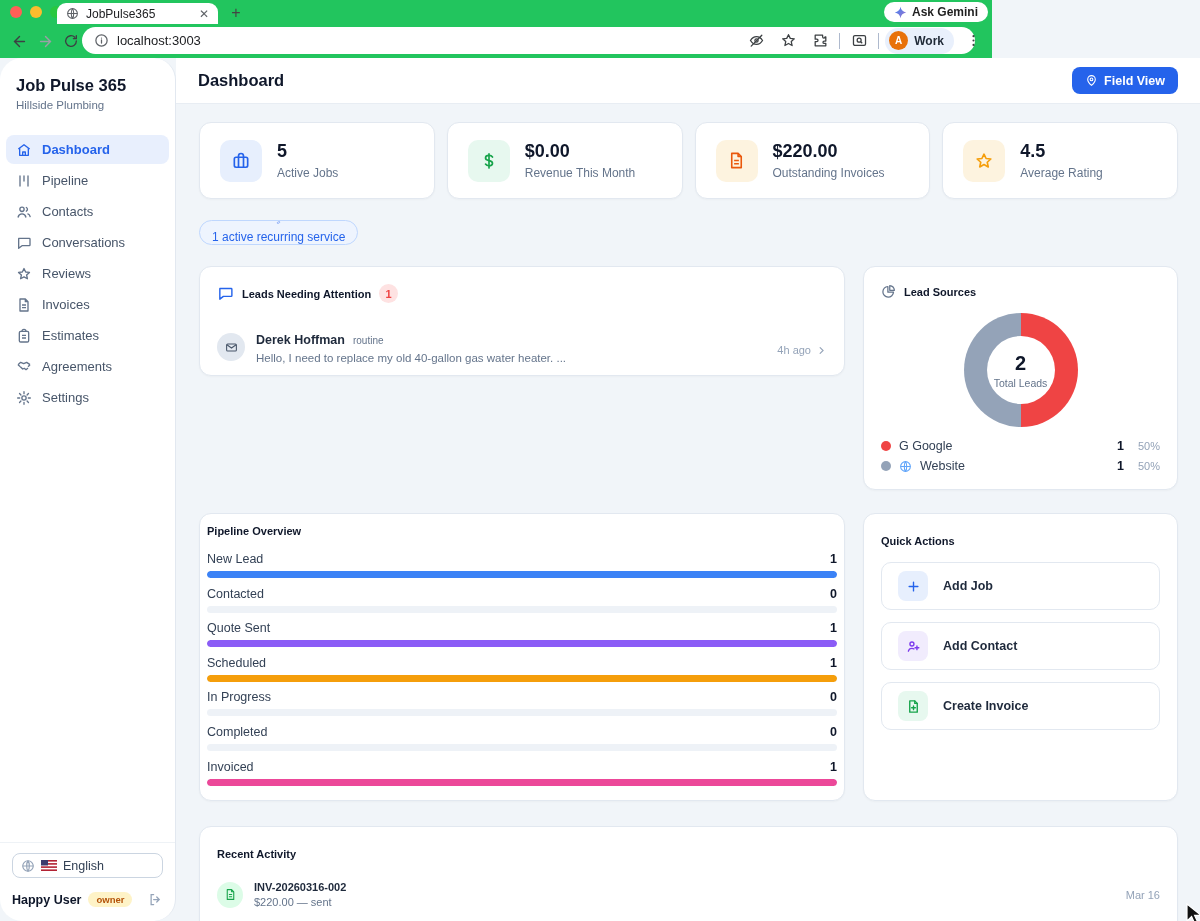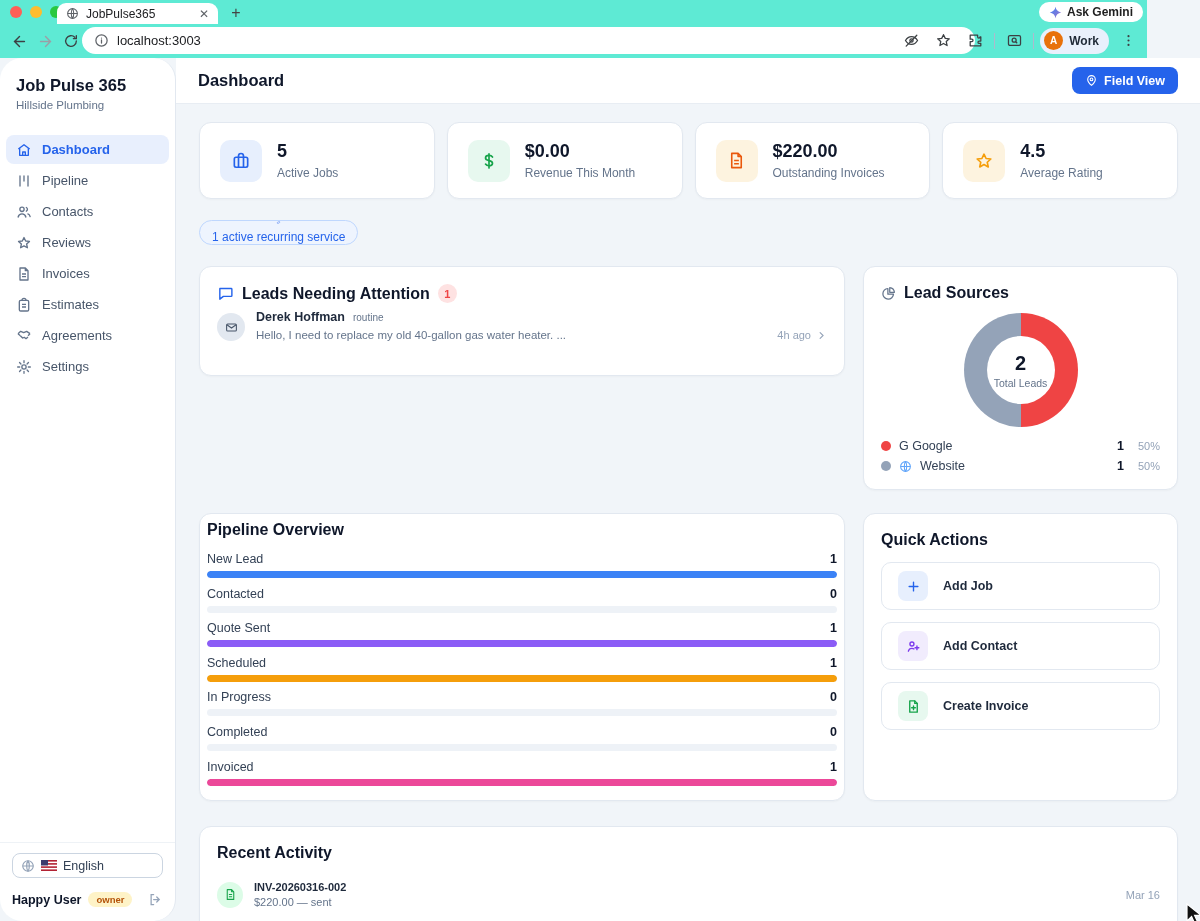--- a/index.html
+++ b/index.html
@@ -1,21 +1,21 @@
 <!DOCTYPE html>
 <html><head>
 <meta charset="utf-8">
 <style>
   * { margin:0; padding:0; box-sizing:border-box; }
   html,body { width:1200px; height:921px; }
   body { font-family:"Liberation Sans", sans-serif; position:relative; overflow:hidden; background:#f1f5f9; color:#0f172a; }
   svg { display:block; }
 
   
-  .chrome { position:absolute; top:0; left:0; width:1147px; height:58px; background:#5eead4; }
+  .chrome { position:absolute; top:0; left:0; width:992px; height:58px; background:#22c55e; }
   .tabstrip { position:relative; height:24px; }
   .traffic { position:absolute; top:6px; left:10px; display:flex; gap:8px; }
   .traffic span { width:12px; height:12px; border-radius:50%; }
   .tl-close{ background:#ff5f57; } .tl-min{ background:#febc2e; } .tl-max{ background:#28c840; }
   .tab { position:absolute; left:57px; top:3px; width:161px; height:21px; background:#fff; border-radius:9px 9px 0 0; display:flex; align-items:center; gap:7px; padding:0 9px; font-size:12px; color:#202124; }
   .tab .title { flex:1; white-space:nowrap; overflow:hidden; }
   .tab-close { color:#5f6368; font-size:12px; line-height:1; cursor:default; }
   .newtab { position:absolute; left:226px; top:3px; width:20px; height:20px; color:#444; display:flex; align-items:center; justify-content:center; font-size:16px; }
   .gemini-pill { position:absolute; right:4px; top:2px; height:20px; background:#fff; border-radius:11px; display:flex; align-items:center; gap:5px; padding:0 10px; font-size:12px; font-weight:600; color:#1f1f1f; }
   .toolbar { position:relative; height:34px; display:flex; align-items:center; }
@@ -45,39 +45,39 @@
   .role-badge { background:#fef3c7; color:#b45309; font-size:9.5px; font-weight:700; padding:2px 8px; border-radius:999px; }
   .logout { margin-left:auto; color:#94a3b8; }
 
   
   .main-header { position:absolute; top:58px; left:176px; width:1024px; height:46px; background:#fff; border-bottom:1px solid #e8edf3; display:flex; align-items:center; padding:0 22px; }
   .main-header h2 { font-size:16.5px; font-weight:700; }
   .field-view-btn { margin-left:auto; height:27px; background:#2563eb; color:#fff; border:none; border-radius:8px; display:flex; align-items:center; gap:6px; padding:0 13px; font-size:12.5px; font-weight:600; font-family:inherit; cursor:pointer; }
   .content { position:absolute; top:104px; left:176px; width:1024px; height:817px; background:#f1f5f9; overflow:hidden; }
 
   .card { background:#fff; border:1px solid #e2e8f0; border-radius:12px; box-shadow:0 1px 2px rgba(15,23,42,.03); }
-  .card-title { font-size:16px; font-weight:700; color:#0f172a; }
+  .card-title { font-size:11px; font-weight:700; color:#0f172a; }
 
   .stats-row { position:absolute; left:23px; top:18px; width:979px; height:77px; display:flex; gap:12px; }
   .stat-card { flex:1; display:flex; align-items:center; gap:15px; padding:0 20px; }
   .stat-tile { width:42px; height:42px; border-radius:10px; display:flex; align-items:center; justify-content:center; }
   .tile-blue { background:#e7effd; color:#2563eb; }
   .tile-green { background:#e7f8ef; color:#16a34a; }
   .tile-amber { background:#fdf3df; color:#ea580c; }
   .tile-amber2 { background:#fdf3df; color:#f59e0b; }
   .stat-value { font-size:18px; font-weight:800; color:#0f172a; }
   .stat-label { font-size:12px; color:#64748b; margin-top:4px; }
 
   .recurring-chip { position:absolute; left:23px; top:116px; height:25px; display:inline-flex; align-items:center; gap:6px; padding:0 12px; background:#eef4fe; border:1px solid #bfd7fe; border-radius:999px; font-size:12px; font-weight:500; color:#2563eb; cursor:pointer;flex-direction:column; }
 
   .leads-card { position:absolute; left:23px; top:162px; width:646px; height:110px; padding:17px; }
   .leads-head { display:flex; align-items:center; gap:8px; }
   .leads-head svg { color:#2563eb; }
   .count-badge { width:19px; height:19px; border-radius:50%; background:#fee2e2; color:#ef4444; font-size:11px; font-weight:600; display:flex; align-items:center; justify-content:center; }
-  .lead-row { margin-top:4px; display:flex; align-items:flex-end; gap:11px; cursor:pointer; }
+  .lead-row { margin-top:27px; display:flex; align-items:center; gap:11px; cursor:pointer; }
   .lead-avatar { width:28px; height:28px; border-radius:50%; background:#e2e8f0; color:#475569; display:flex; align-items:center; justify-content:center; }
   .lead-name { font-size:12.5px; font-weight:700; color:#1e293b; display:inline; }
   .lead-tag { font-size:10px; color:#64748b; margin-left:8px; }
   .lead-preview { font-size:11.5px; color:#64748b; margin-top:4px; }
   .lead-right { margin-left:auto; display:flex; align-items:center; gap:5px; color:#94a3b8; font-size:11px; padding-top:6px; }
 
   .sources-card { position:absolute; left:687px; top:162px; width:315px; height:224px; padding:17px; }
   .sources-head { display:flex; align-items:center; gap:8px; }
   .sources-head svg { color:#64748b; }
   .donut-wrap { position:absolute; left:50%; top:46px; transform:translateX(-50%); width:114px; height:114px; }
@@ -235,20 +235,26 @@
         </svg>
       <span>Pipeline</span>
     </div>
     <div class="nav-item">
       <svg width="16" height="16" viewBox="0 0 24 24" fill="none" stroke="currentColor" stroke-width="2" stroke-linecap="round">
           <circle cx="9" cy="8" r="3.2"></circle>
           <path d="M3.2 19.5c.7-3.1 2.9-4.7 5.8-4.7s5.1 1.6 5.8 4.7"></path>
           <path d="M15.5 5.2a3.2 3.2 0 0 1 0 5.6M17.8 14.9c1.9.7 3 2.1 3.4 4.1"></path>
         </svg>
       <span>Contacts</span>
+    </div>
+    <div class="nav-item">
+      <svg width="16" height="16" viewBox="0 0 24 24" fill="none" stroke="currentColor" stroke-width="2" stroke-linejoin="round">
+          <path d="M4 5h16a1 1 0 0 1 1 1v9a1 1 0 0 1-1 1H9l-5 4V6a1 1 0 0 1 1-1z"></path>
+        </svg>
+      <span>Conversations</span>
     </div>
     <div class="nav-item">
       <svg width="16" height="16" viewBox="0 0 24 24" fill="none" stroke="currentColor" stroke-width="2" stroke-linejoin="round">
           <path d="M12 3.8 14.5 9l5.7.6-4.3 3.9 1.2 5.6L12 16.2 6.9 19.1l1.2-5.6L3.8 9.6 9.5 9z"></path>
         </svg>
       <span>Reviews</span>
     </div>
     <div class="nav-item">
       <svg width="16" height="16" viewBox="0 0 24 24" fill="none" stroke="currentColor" stroke-width="2" stroke-linejoin="round">
           <path d="M6 3h8l4 4v14H6z"></path>

